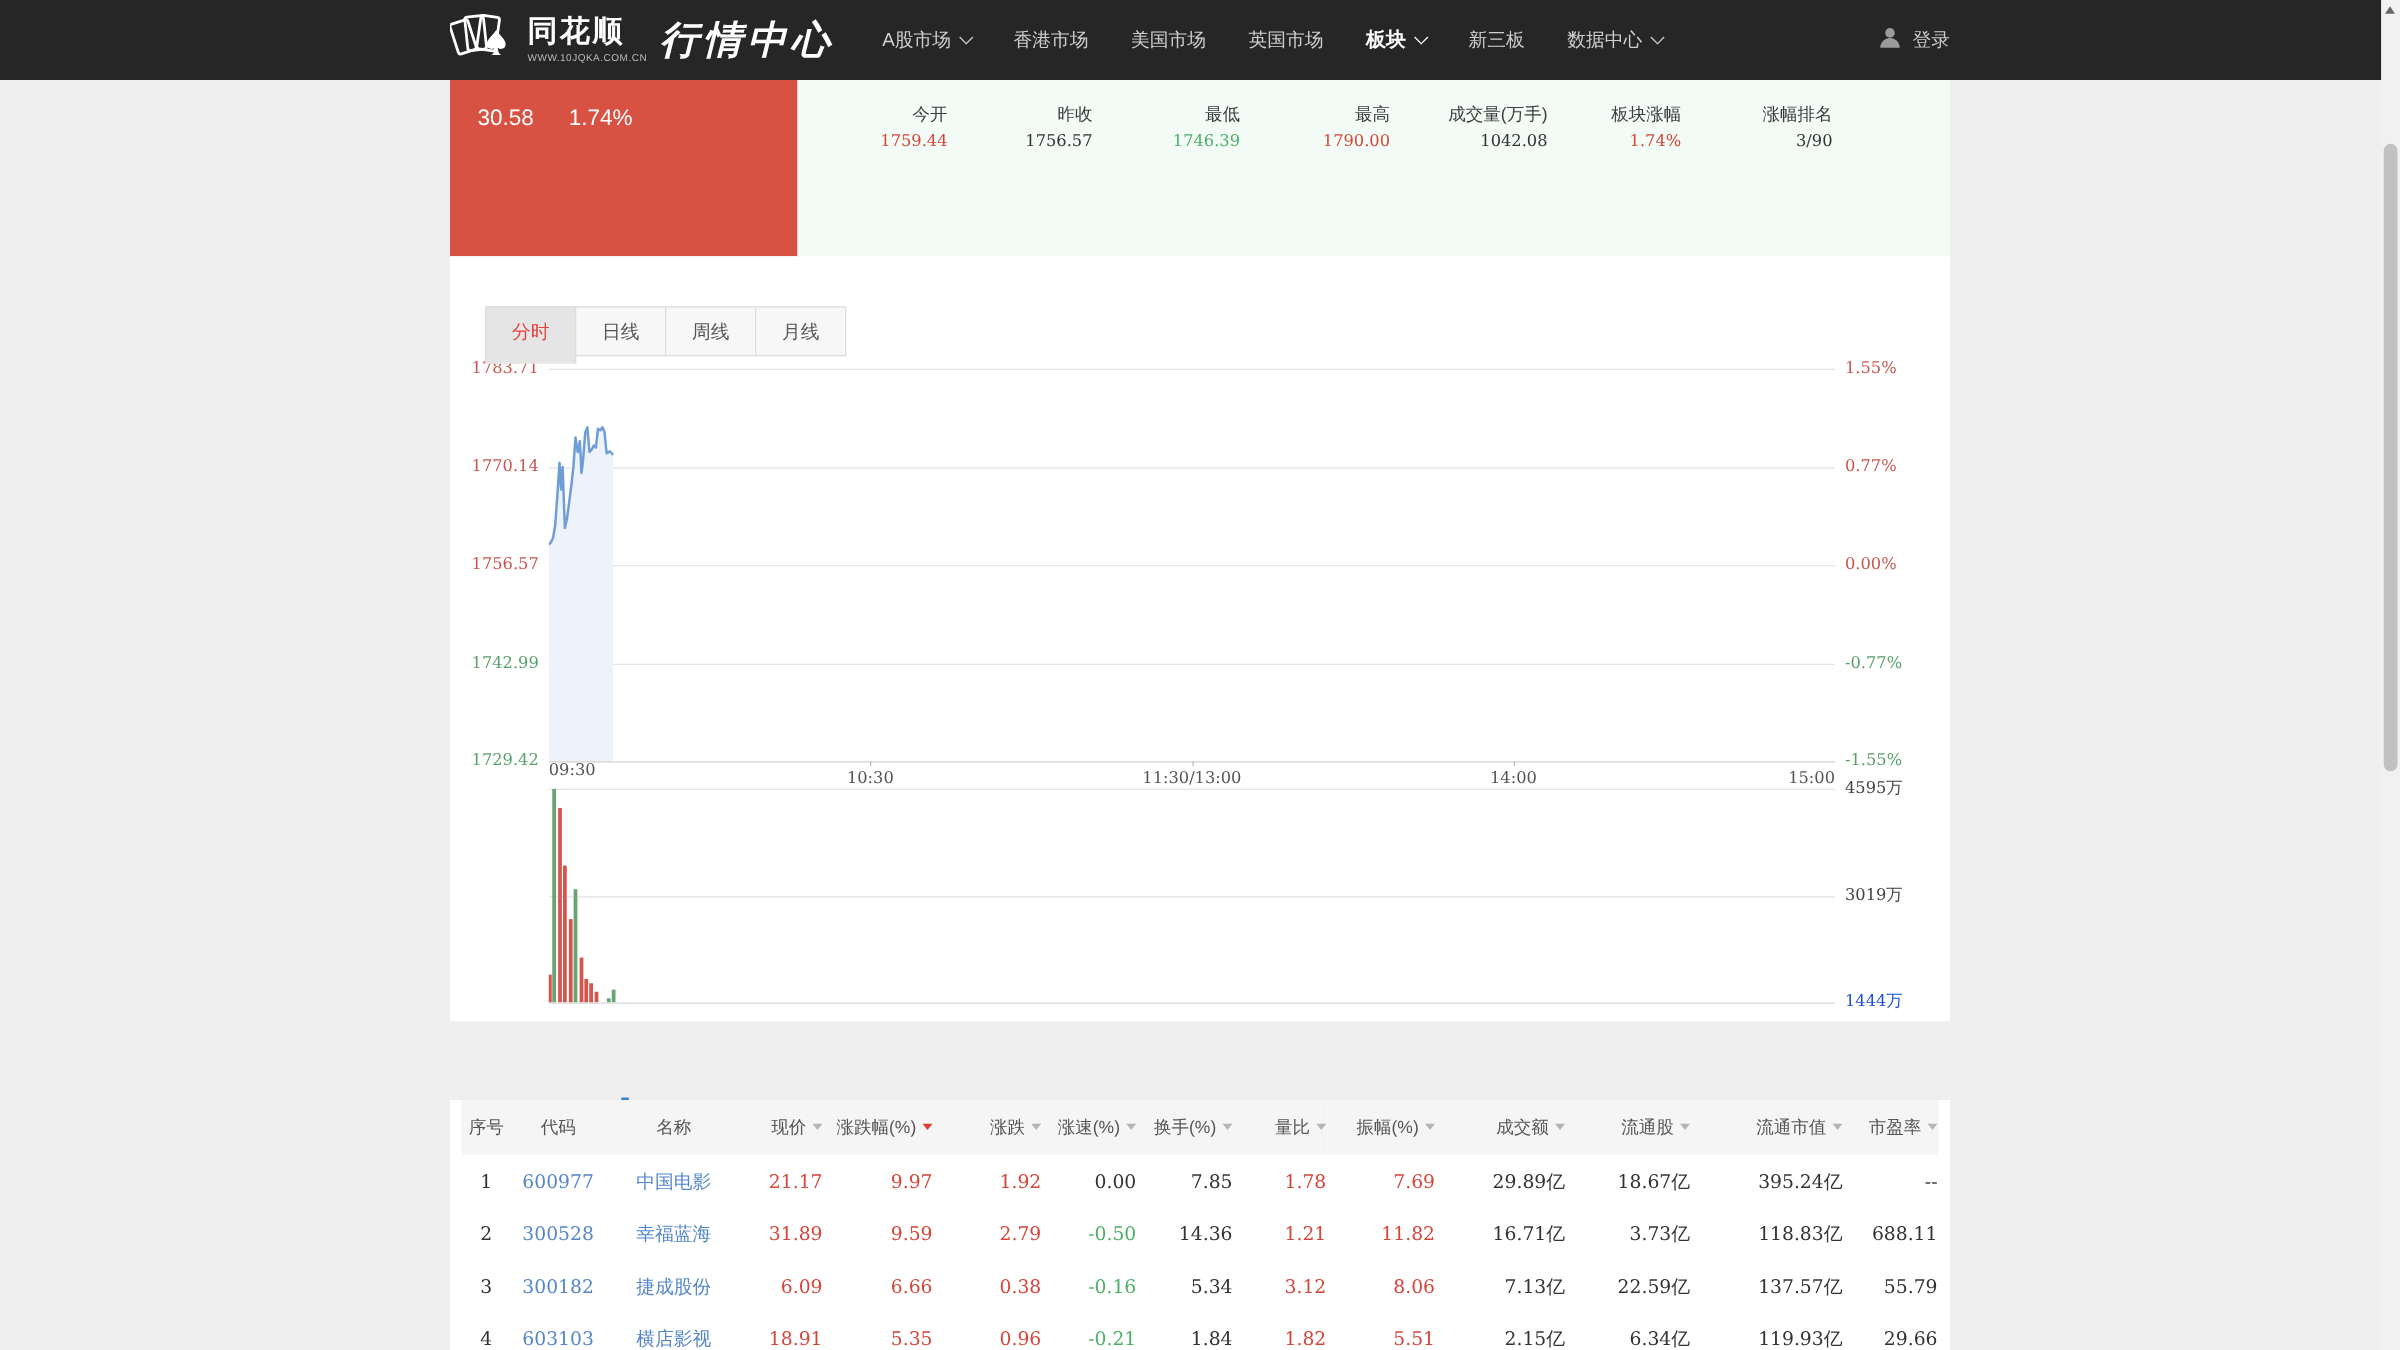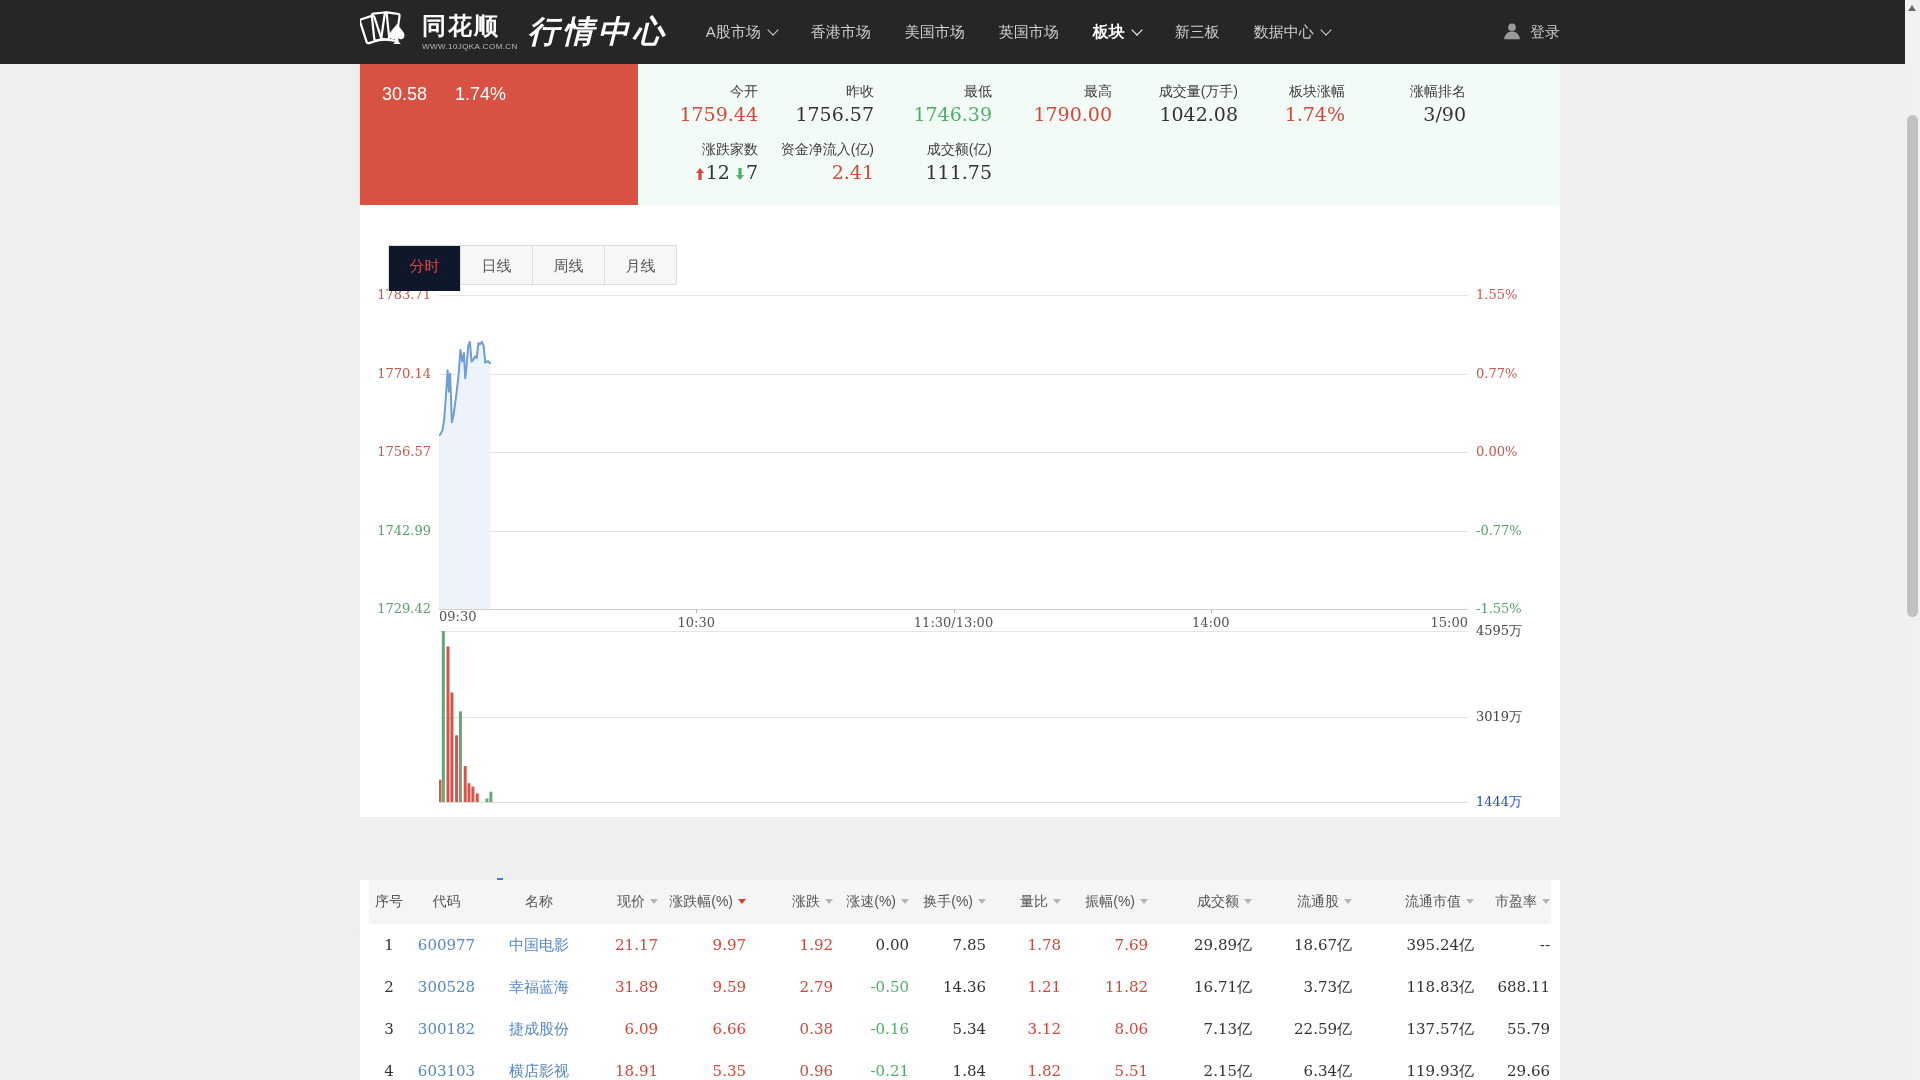--- a/index.html
+++ b/index.html
@@ -32,30 +32,30 @@
   .idx-name{font-size:26px;font-weight:bold;}
   .idx-code{font-size:19px;color:rgba(255,255,255,.92);}
   .idx-row2{display:flex;align-items:center;gap:22px;margin-top:5px;}
   .idx-price{font-size:43px;font-weight:bold;letter-spacing:1px;line-height:1.1;}
   .idx-row3{font-size:18px;margin-top:5px;display:flex;gap:28px;}
   .stats{flex:1;background:var(--stats-bg);padding-top:16px;box-sizing:border-box;}
   .stats-row{display:flex;}
   .stats-row + .stats-row{margin-top:12px;}
   .stat{box-sizing:border-box;text-align:right;flex:none;}
   .stat-label{font-size:14px;color:#3c3c3c;line-height:22px;white-space:nowrap;}
-  .stat-value{font-size:19px;line-height:24px;font-family:"DejaVu Serif",serif;white-space:nowrap;}
+  .stat-value{font-size:13px;line-height:24px;font-family:"DejaVu Serif",serif;white-space:nowrap;}
   .c-red{color:var(--val-red);} .c-green{color:var(--val-green);} .c-dark{color:var(--dark);} 
   .c-link{color:var(--link);cursor:pointer;}
   
   .chart-card{position:absolute;top:205px;left:360px;width:1200px;height:612px;background:#fff;}
   .tabs{position:absolute;top:40px;left:28px;display:flex;align-items:flex-start;z-index:3;}
   .tab{width:73px;height:40px;line-height:40px;text-align:center;font-size:15px;color:#555;
        background:#f7f7f7;border:1px solid #ddd;margin-left:-1px;box-sizing:border-box;cursor:pointer;}
   .tab:first-child{margin-left:0;}
-  .tab.active{background:#0f172a;color:var(--tab-red);height:46px;border-bottom:none;}
+  .tab.active{background:#e5e5e5;color:var(--tab-red);height:46px;border-bottom:none;}
   .grid-h{position:absolute;height:1px;background:var(--grid);}
   .axis-label{position:absolute;font-family:"DejaVu Serif",serif;font-size:13px;line-height:18px;white-space:nowrap;}
   .a-red{color:var(--axis-red);} .a-green{color:var(--axis-green);} .a-dark{color:#555;}
   .x-label{position:absolute;font-family:"DejaVu Serif",serif;font-size:13px;color:#555;white-space:nowrap;}
   .tick{position:absolute;width:1px;height:4px;background:#bbb;}
   .absvg{position:absolute;}
   
   .section-title{position:absolute;top:878px;left:360px;display:flex;align-items:center;gap:10px;flex-direction:column;}
   .title-bar{width:6px;height:22px;background:var(--title-blue);}
   .title-txt{font-size:20px;font-weight:bold;color:#333;}
@@ -164,38 +164,20 @@
             <div class="stat-label">成交量(万手)</div>
             <div class="stat-value c-dark">1042.08</div>
           </div>
           <div class="stat" style="width: 107px;">
             <div class="stat-label">板块涨幅</div>
             <div class="stat-value c-red">1.74%</div>
           </div>
           <div class="stat" style="width: 121px;">
             <div class="stat-label">涨幅排名</div>
             <div class="stat-value c-dark">3/90</div>
-          </div>
-        </div>
-      <div class="stats-row" id="stats-row2">
-          <div class="stat" style="width: 120px;">
-            <div class="stat-label">涨跌家数</div>
-            <div class="stat-value"><svg width="8" height="12" viewBox="0 0 8 12" style="vertical-align:-1px;margin-right:2px">
-                <path d="M4 0 L8 5 H5.6 V12 H2.4 V5 H0 Z" fill="#d6463a"></path>
-              </svg><span class="c-dark" style="margin-right:6px">12</span><svg width="8" height="12" viewBox="0 0 8 12" style="vertical-align:-1px;margin-right:2px">
-                <path d="M4 12 L8 7 H5.6 V0 H2.4 V7 H0 Z" fill="#4fae68"></path>
-              </svg><span class="c-dark">7</span></div>
-          </div>
-          <div class="stat" style="width: 116px;">
-            <div class="stat-label">资金净流入(亿)</div>
-            <div class="stat-value c-red">2.41</div>
-          </div>
-          <div class="stat" style="width: 118px;">
-            <div class="stat-label">成交额(亿)</div>
-            <div class="stat-value c-dark">111.75</div>
           </div>
         </div>
     </div>
   </div>
 
   <div class="chart-card">
     <div class="tabs" id="tabs">
         <div class="tab active">分时</div>
         <div class="tab">日线</div>
         <div class="tab">周线</div>

